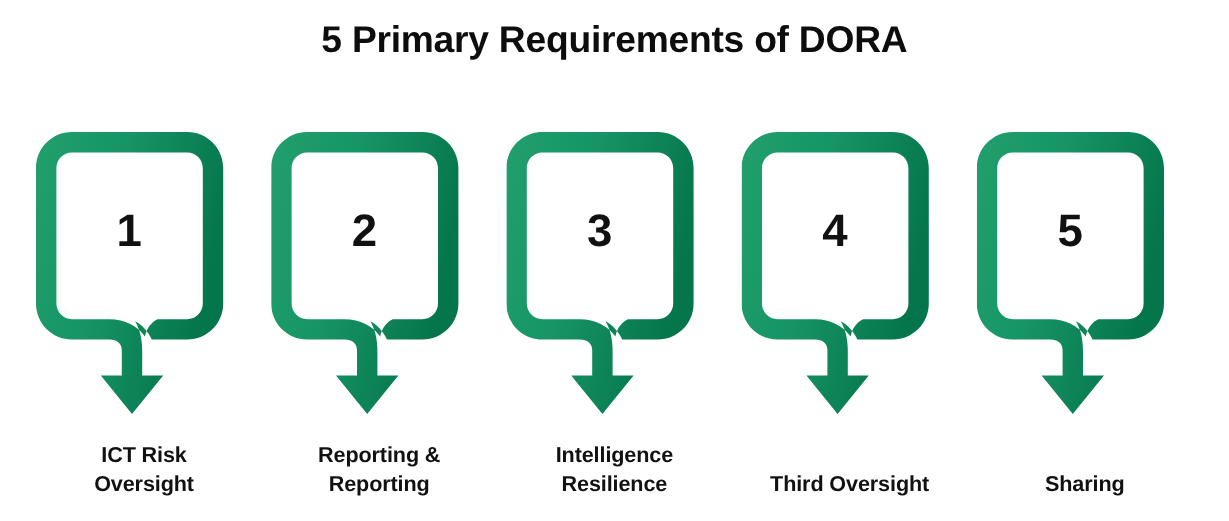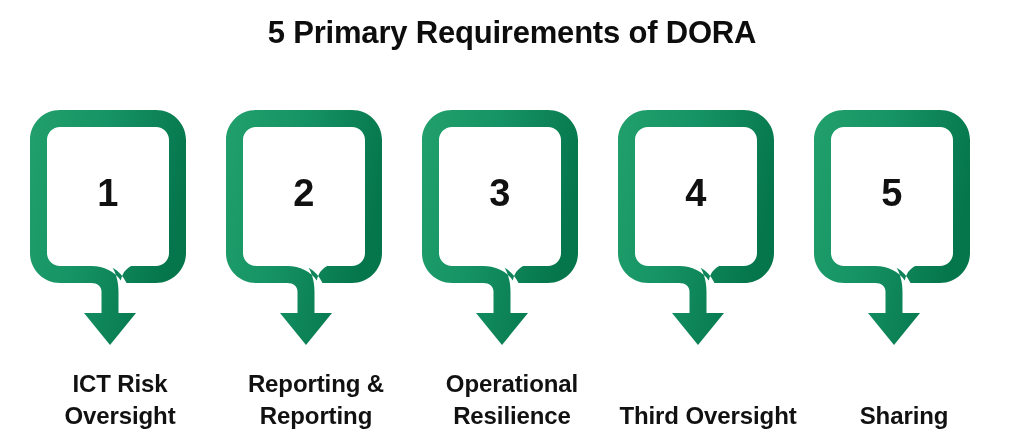--- a/index.html
+++ b/index.html
@@ -81,21 +81,21 @@
     letter-spacing: 0.5px;
     pointer-events: none;
     line-height: 1;
   }
   .step-label {
     position: absolute;
     top: 258px;
     left: -8px;
     width: 212px;
     text-align: center;
-    font-size: 24px;
+    font-size: 18px;
     font-weight: 700;
     color: #111111;
     line-height: 1.33;
     letter-spacing: -0.1px;
   }
 </style>
 </head>
 <body>
 
 <div id="infographic">
@@ -213,21 +213,21 @@
             C 17 150.2 22.8 156 30 156 L 61.3 156
             C 74.2 156 84.6 161.6 90.8 170.4
             C 92.2 163.6 95.9 158.6 101.3 156 L 126 156
             C 133.2 156 139 150.2 139 143 L 139 30
             C 139 22.8 133.2 17 126 17 Z
           "></path>
         </svg>
         <div class="step-number">3</div>
       </div>
       <div class="step-label">
-        <span>Operational</span><br>
+        <span>Intelligence</span><br>
         <span>Resilience</span>
       </div>
     </div>
 
     <div class="step">
       <div class="badge-wrap">
         <svg class="badge-svg" viewBox="0 0 180 245" xmlns="http://www.w3.org/2000/svg">
           <defs>
             <linearGradient id="g4" x1="0" y1="0" x2="1" y2="0.35">
               <stop offset="0" stop-color="#21a06c"></stop>

